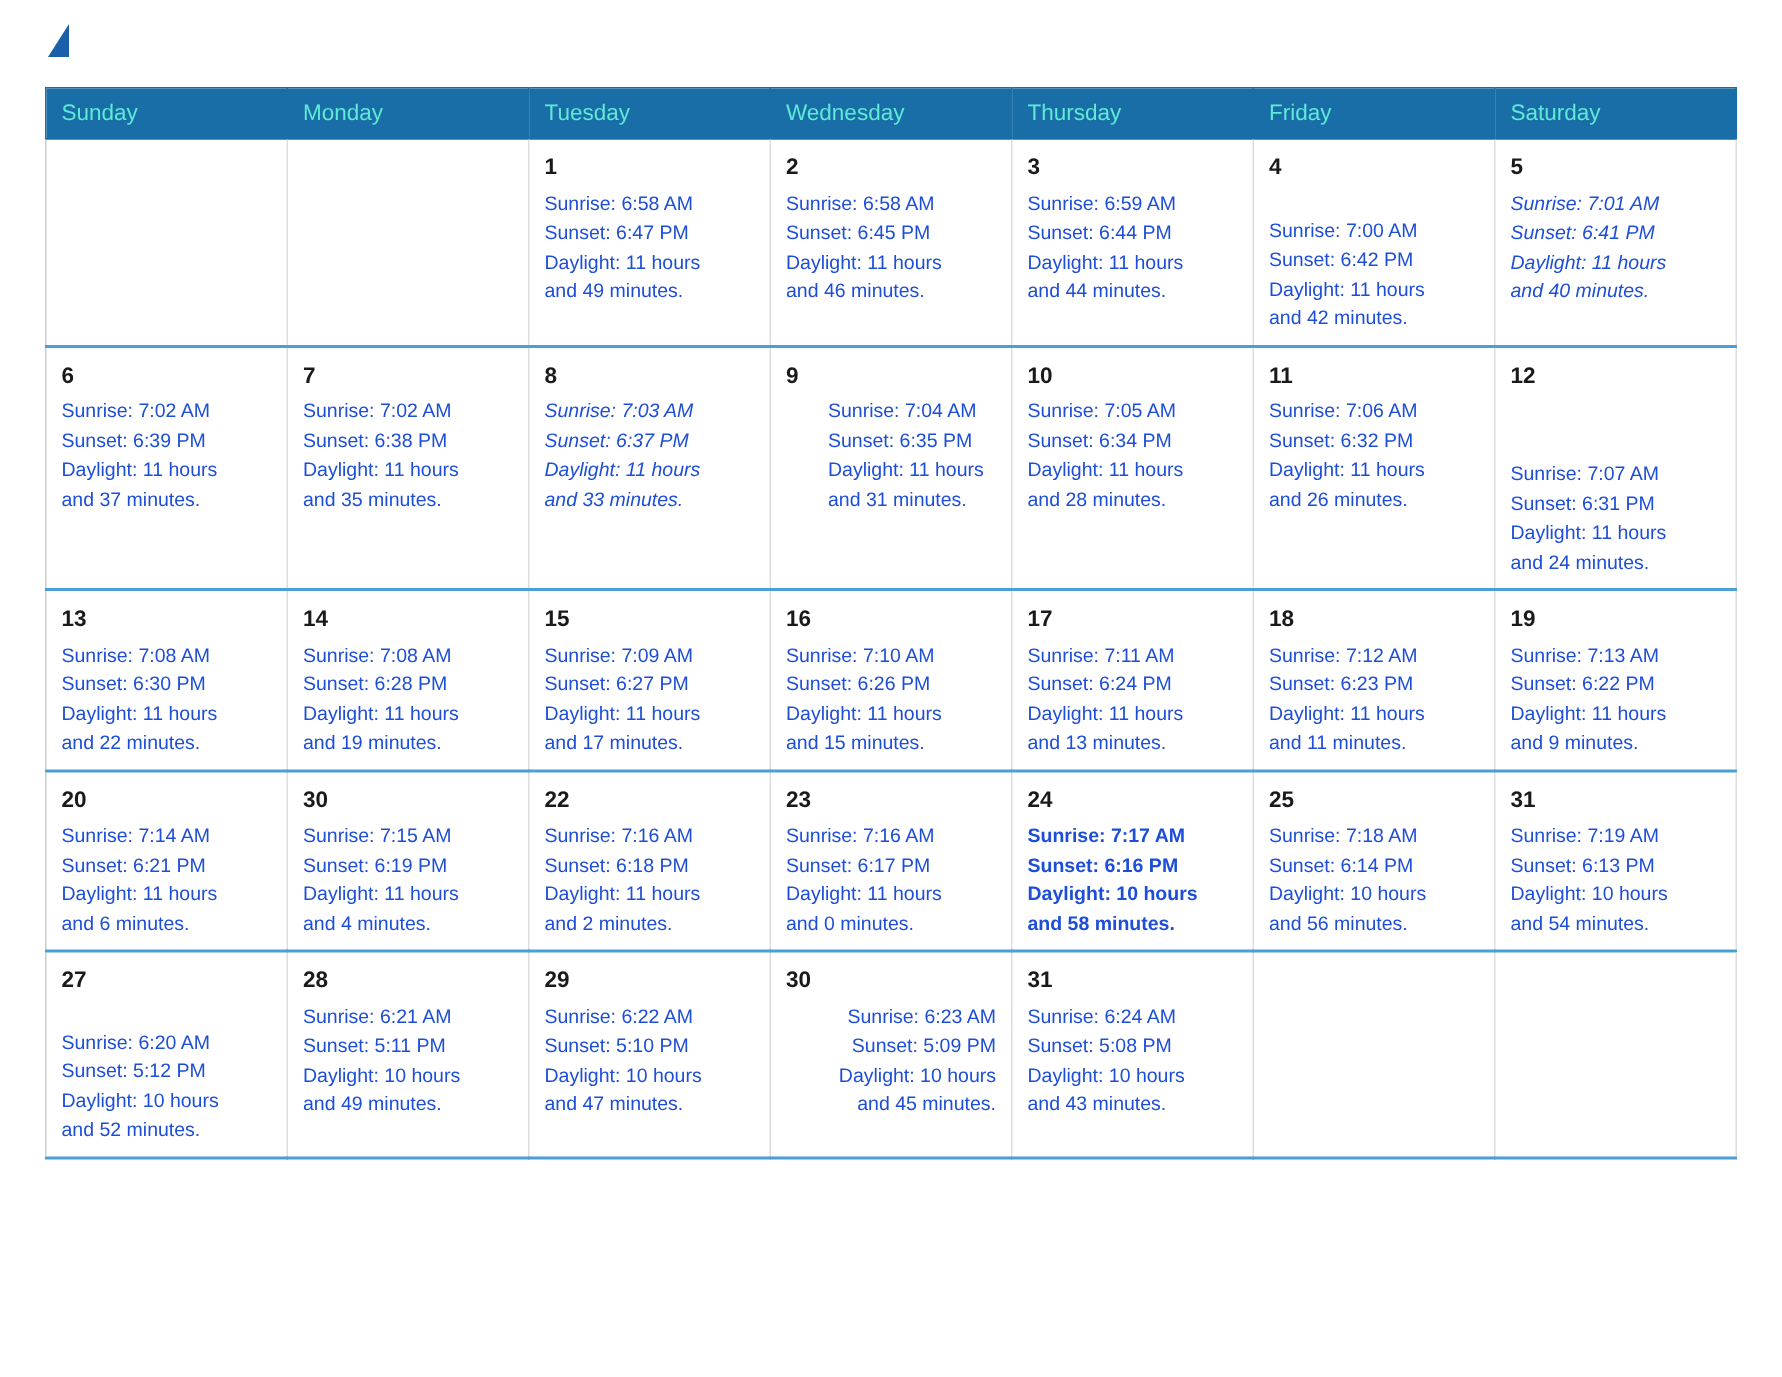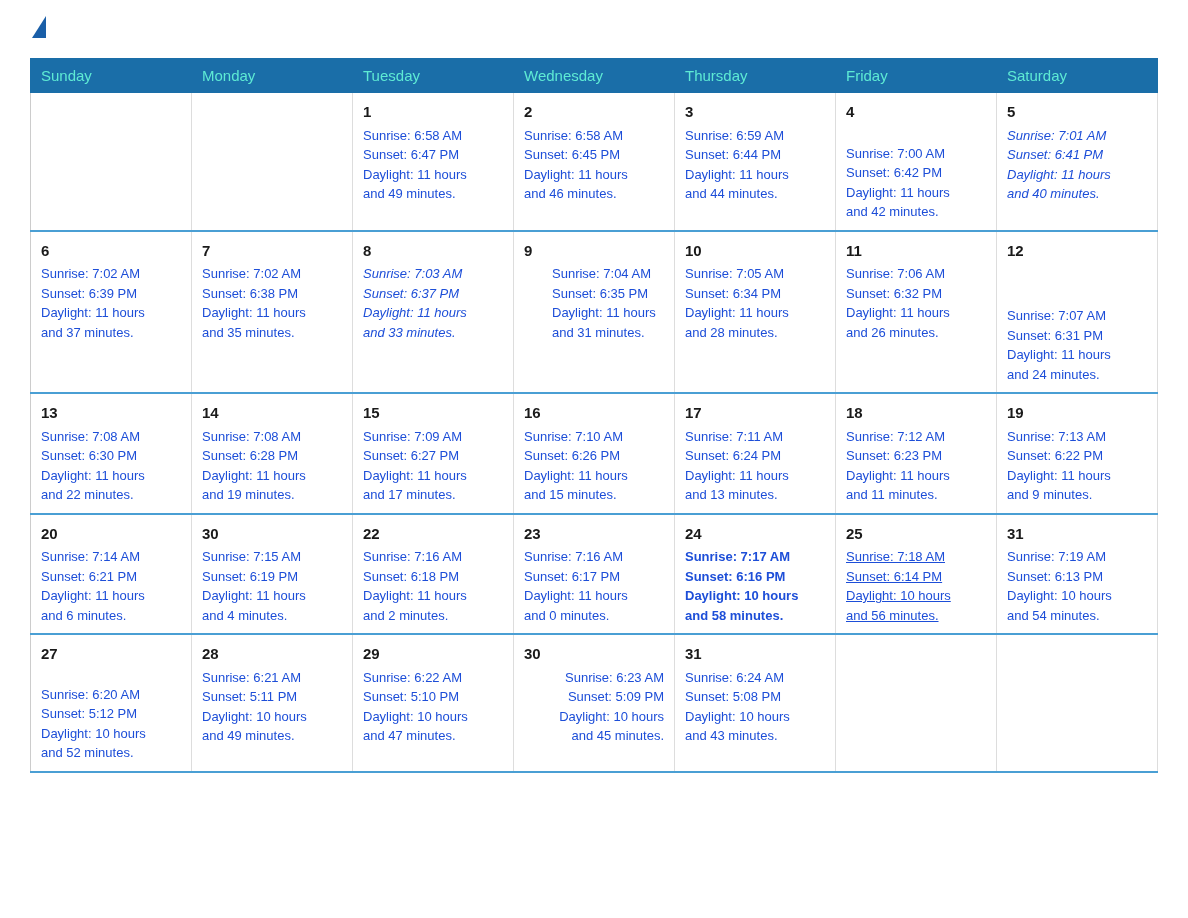--- a/index.html
+++ b/index.html
@@ -304,21 +304,21 @@
         </td>
         <td>
           <span class="day-num">24</span>
           <div class="day-info" style="white-space: pre-line; font-weight: bold;">Sunrise: 7:17 AM
 Sunset: 6:16 PM
 Daylight: 10 hours
 and 58 minutes.</div>
         </td>
         <td>
           <span class="day-num">25</span>
-          <div class="day-info" style="white-space: pre-line; text-decoration: underline;">Sunrise: 7:18 AM
+          <div class="day-info" style="white-space: pre-line;">Sunrise: 7:18 AM
 Sunset: 6:14 PM
 Daylight: 10 hours
 and 56 minutes.</div>
         </td>
         <td>
           <span class="day-num">31</span>
           <div class="day-info" style="white-space: pre-line;">Sunrise: 7:19 AM
 Sunset: 6:13 PM
 Daylight: 10 hours
 and 54 minutes.</div>

